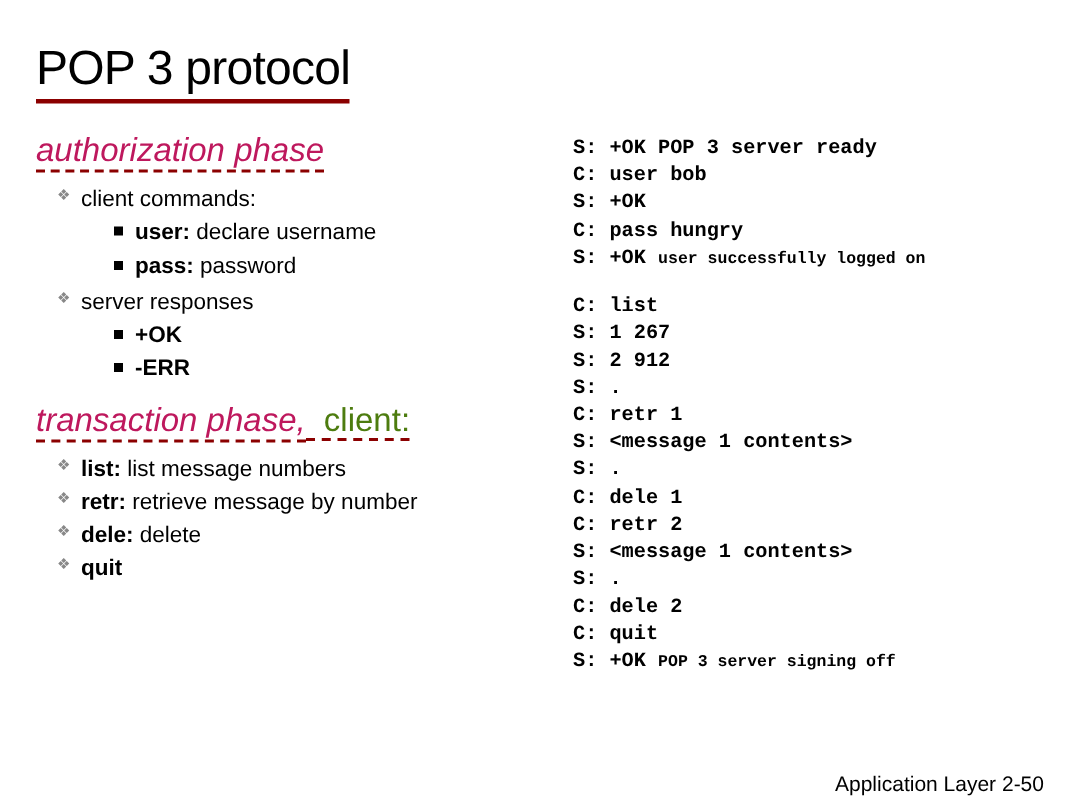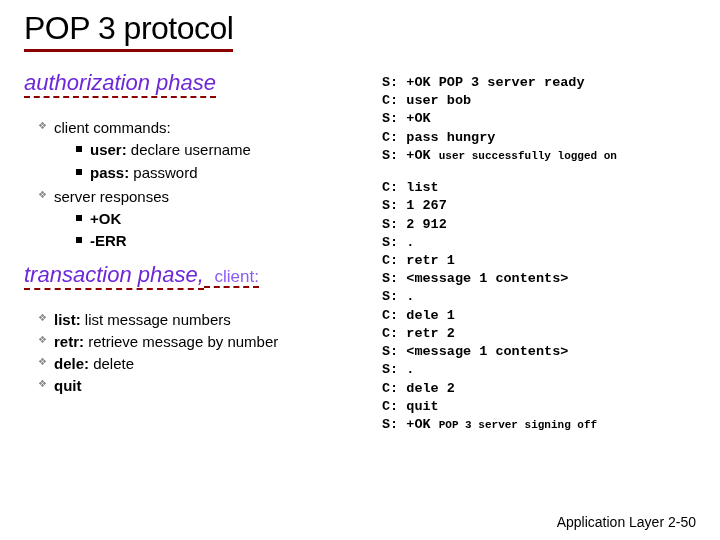--- a/index.html
+++ b/index.html
@@ -16,21 +16,21 @@
   .slide {
     padding: 10px 24px 0 24px;
   }
   .title {
     font-size: 32px;
     font-weight: 400;
     letter-spacing: -0.5px;
     padding-bottom: 2px;
     border-bottom: 3px solid #8b0000;
     display: inline-block;
-    margin: 0 0 18px 0;
+    margin: 17px 0 18px 0;
   }
   .columns {
     display: flex;
     gap: 18px;
   }
   .col-left {
     flex: 0 0 340px;
   }
   .col-right {
     flex: 1;
@@ -41,37 +41,37 @@
     white-space: pre;
     padding-top: 4px;
   }
   .col-right .small {
     font-size: 11px;
   }
   .col-right .block2 {
     margin-top: 14px;
   }
   .phase {
-    color: #6d28d9;
+    color: #be185d;
     font-size: 22px;
     font-style: italic;
     border-bottom: 2px dashed #8b0000;
     display: inline-block;
     margin: 0 0 4px 0;
   }
   .phase-suffix {
-    color: #8b5cf6;
+    color: #4d7c0f;
     font-style: normal;
-    font-size: 17px;
+    font-size: 22px;
     border-bottom: 2px dashed #8b0000;
     padding-left: 6px;
   }
   ul.diamond {
     list-style: none;
-    margin: 16px 0 10px 0;
+    margin: 4px 0 10px 0;
     padding: 0 0 0 14px;
     font-size: 15px;
     line-height: 1.35;
   }
   ul.diamond > li {
     position: relative;
     padding-left: 16px;
     margin-bottom: 2px;
   }
   ul.diamond > li::before {

